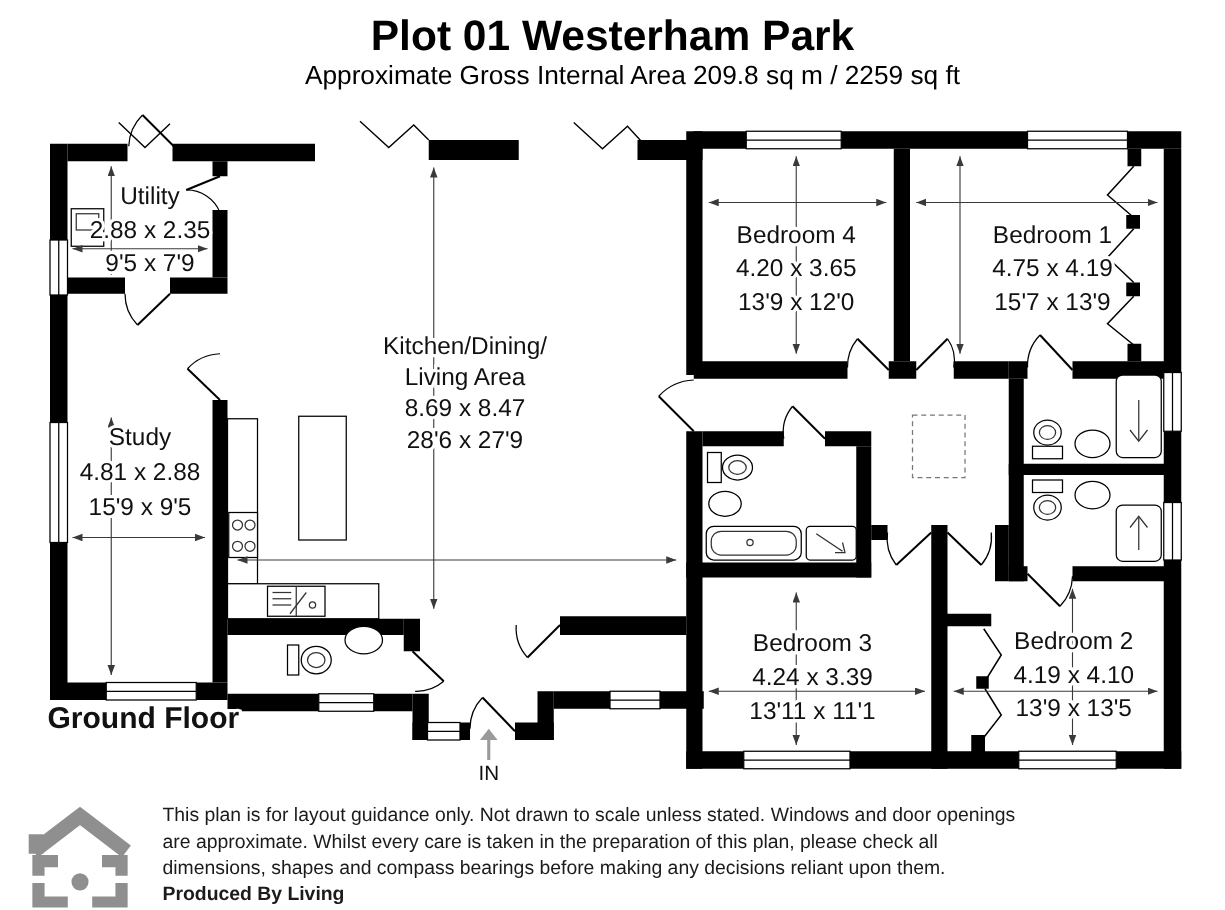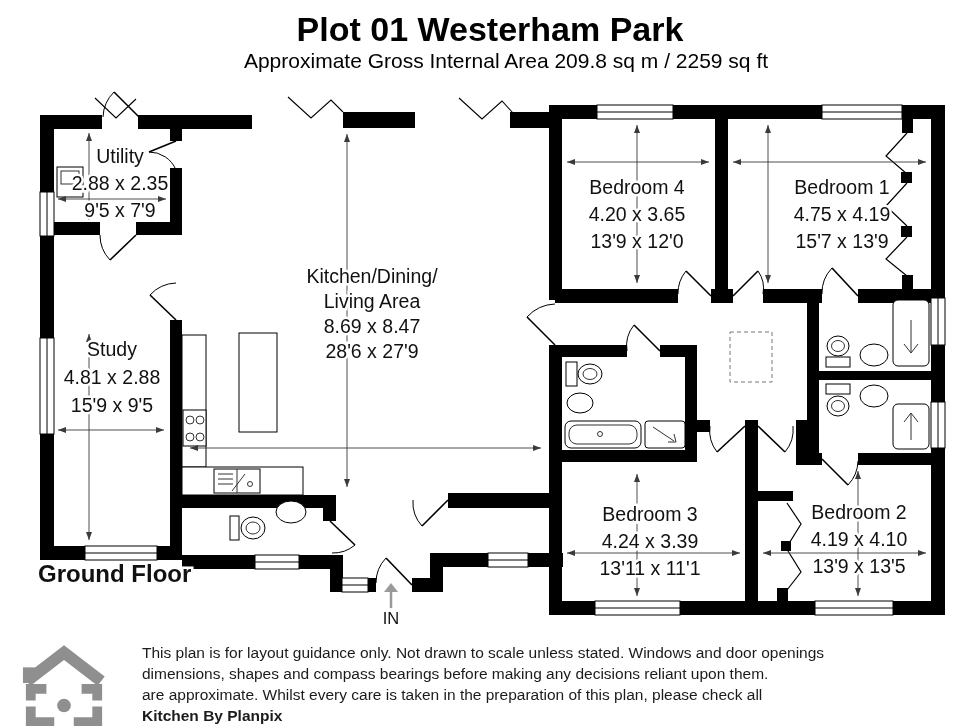--- a/index.html
+++ b/index.html
@@ -20,21 +20,21 @@
   .winline{stroke:#000;stroke-width:1;}
   .door{stroke:#000;stroke-width:1.6;fill:none;}
   .arc{stroke:#000;stroke-width:1;fill:none;}
   .fix{stroke:#000;stroke-width:1;fill:#fff;}
   .fixthin{stroke:#333;stroke-width:1;fill:none;}
   .dim{stroke:#3a3a3a;stroke-width:0.9;fill:none;}
   .zig{stroke:#000;stroke-width:1.2;fill:none;}
   .chev{stroke:#000;stroke-width:1.1;fill:none;}
   .dash{fill:none;stroke:#777;stroke-width:1;stroke-dasharray:4 3;}
   .footer{position:absolute;left:14px;top:640px;width:952px;display:flex;
-          align-items:center;gap:28px;}
+          align-items:center;gap:16px;}
   .footer-text{font-size:15.5px;line-height:21px;color:#1b1b1b;padding-top:1px;}
   .produced{font-weight:bold;}
 </style>
 </head>
 <body>
 
 <div class="page">
   <div class="title">Plot 01 Westerham Park</div>
   <div class="subtitle">Approximate Gross Internal Area 209.8 sq m / 2259 sq ft</div>
 
@@ -389,18 +389,18 @@
         <line x1="14" y1="44" x2="14" y2="28" stroke-width="12"></line>
         <polyline points="16,62 16,50 32,50" stroke-width="10"></polyline>
         <polyline points="68,50 84,50 84,62" stroke-width="10"></polyline>
         <polyline points="16,68 16,84 40,84" stroke-width="10"></polyline>
         <polyline points="84,68 84,84 60,84" stroke-width="10"></polyline>
       </g>
       <circle cx="50" cy="67" r="7" fill="#8f8f8f"></circle>
     </svg>
     <div class="footer-text">
       <div>This plan is for layout guidance only. Not drawn to scale unless stated. Windows and door openings</div>
+      <div>are approximate. Whilst every care is taken in the preparation of this plan, please check all</div>
       <div>dimensions, shapes and compass bearings before making any decisions reliant upon them.</div>
-      <div>are approximate. Whilst every care is taken in the preparation of this plan, please check all</div>
-      <div class="produced">Kitchen By Planpix</div>
+      <div class="produced">Produced By Living</div>
     </div>
   </div>
 </div>
 
 </body></html>

